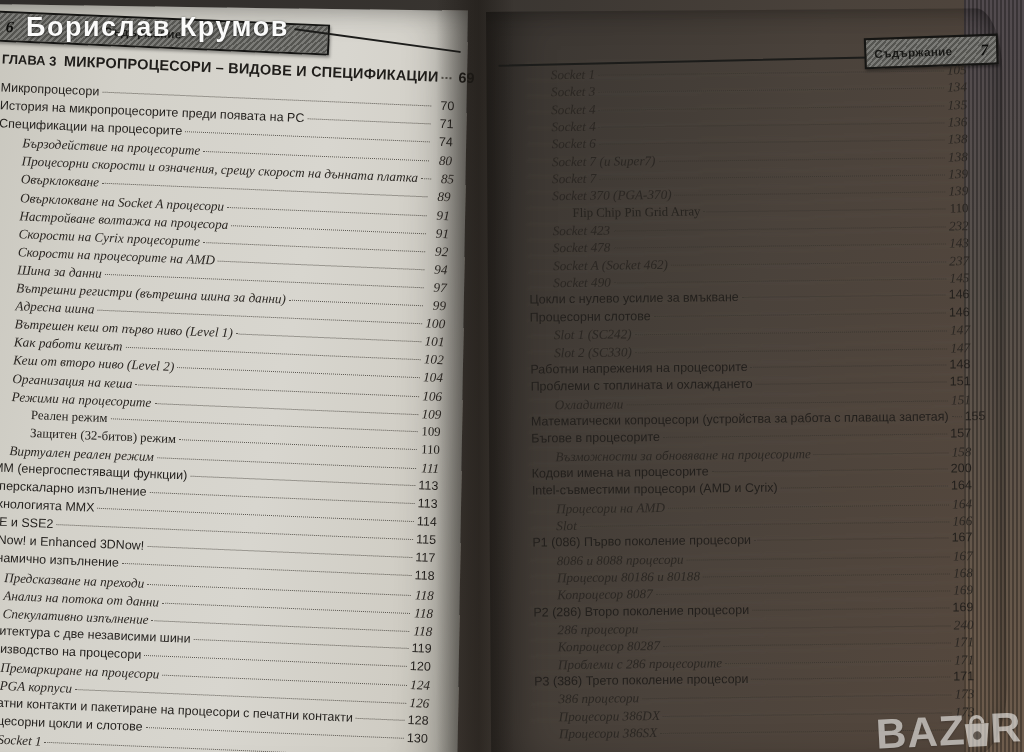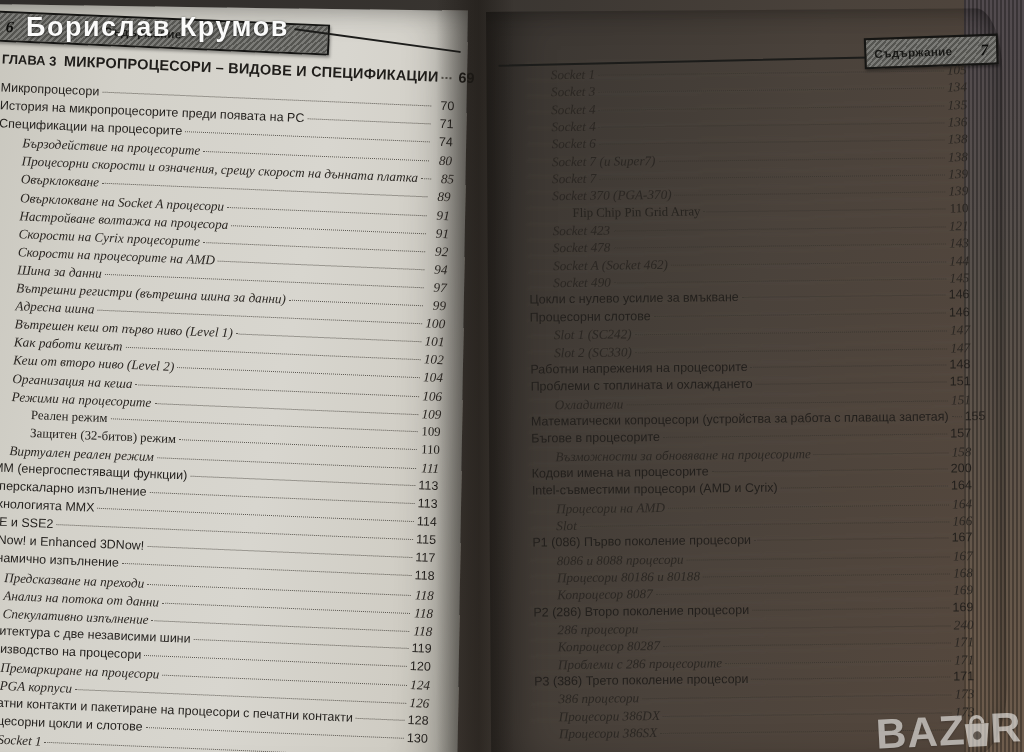--- a/index.html
+++ b/index.html
@@ -330,31 +330,31 @@
             <span class="pg">139</span>
           </div>
           <div class="row st-serif ind2">
             <span class="lbl">Flip Chip Pin Grid Array</span>
             <span class="dots"></span>
             <span class="pg">110</span>
           </div>
           <div class="row st-italic ind1">
             <span class="lbl">Socket 423</span>
             <span class="dots"></span>
-            <span class="pg">121</span>
+            <span class="pg">232</span>
           </div>
           <div class="row st-italic ind1">
             <span class="lbl">Socket 478</span>
             <span class="dots"></span>
             <span class="pg">143</span>
           </div>
           <div class="row st-italic ind1">
             <span class="lbl">Socket A (Socket 462)</span>
             <span class="dots"></span>
-            <span class="pg">144</span>
+            <span class="pg">237</span>
           </div>
           <div class="row st-italic ind1">
             <span class="lbl">Socket 490</span>
             <span class="dots"></span>
             <span class="pg">145</span>
           </div>
           <div class="row st-sans ind0">
             <span class="lbl">Цокли с нулево усилие за вмъкване</span>
             <span class="dots"></span>
             <span class="pg">146</span>

